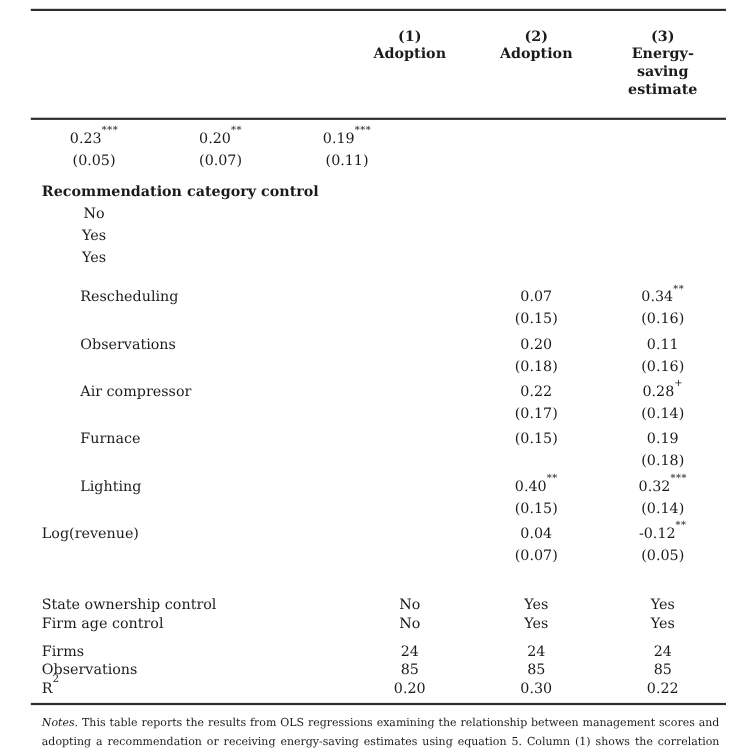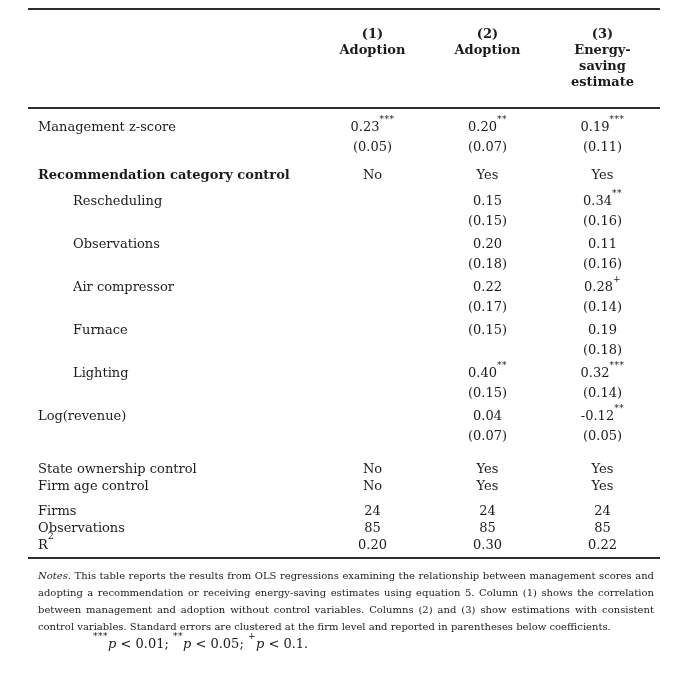--- a/index.html
+++ b/index.html
@@ -26,25 +26,25 @@
 
   
   .hdr { padding-top: 16px; font-weight: bold; }
   .cnum { line-height: 16px; }
   .clabel { line-height: 16px; white-space: pre-line; }
 
   
   .coef, .se { line-height: 20px; }
   .simple .cell, .simple .lbl { line-height: 17px; }
   #row-mgmt { margin-top: 8px; }
-  #row-reccat { margin-top: 8px; }
+  #row-reccat { margin-top: 8px; flex-direction: column; }
   #row-reccat .cell, #row-reccat .lbl { line-height: 20px; }
-  #row-resched { margin-top: 6px; }
+  #row-resched { margin-top: 16px; }
   #row-transformer, #row-aircomp, #row-furnace, #row-lighting, #row-logrev { margin-top: 3px; }
-  #row-stateown { margin-top: 14px; }
+  #row-stateown { margin-top: 26px; }
   #row-firms { margin-top: 8px; }
 
   sup.mk { font-size: 9px; line-height: 0; position: relative; top: -4px; letter-spacing: 0.5px; }
   sup.mk2 { font-size: 9.5px; line-height: 0; position: relative; top: -5px; }
 
   
   .notes {
     margin: 8px 0 0 10px;
     width: 616px;
     text-align: justify;
@@ -77,21 +77,20 @@
         <div class="cnum">(3)</div>
         <div class="clabel">Energy-
 saving
 estimate</div>
       </div>
     </div>
 
     <div class="rule mid"></div>
 
     <div class="trow coefrow" id="row-mgmt">
-      <div class="lbl">Management z-score</div>
       <div class="cell">
         <div class="coef"><span>0.23</span><sup class="mk">***</sup></div>
         <div class="se">(0.05)</div>
       </div>
       <div class="cell">
         <div class="coef"><span>0.20</span><sup class="mk">**</sup></div>
         <div class="se">(0.07)</div>
       </div>
       <div class="cell">
         <div class="coef"><span>0.19</span><sup class="mk">***</sup></div>
@@ -103,21 +102,21 @@
       <div class="lbl bold">Recommendation category control</div>
       <div class="cell">No</div>
       <div class="cell">Yes</div>
       <div class="cell">Yes</div>
     </div>
 
     <div class="trow coefrow" id="row-resched">
       <div class="lbl sub">Rescheduling</div>
       <div class="cell"></div>
       <div class="cell">
-        <div class="coef"><span>0.15</span><sup class="mk"></sup></div>
+        <div class="coef"><span>0.07</span><sup class="mk"></sup></div>
         <div class="se">(0.15)</div>
       </div>
       <div class="cell">
         <div class="coef"><span>0.34</span><sup class="mk">**</sup></div>
         <div class="se">(0.16)</div>
       </div>
     </div>
 
     <div class="trow coefrow" id="row-transformer">
       <div class="lbl sub">Observations</div>

